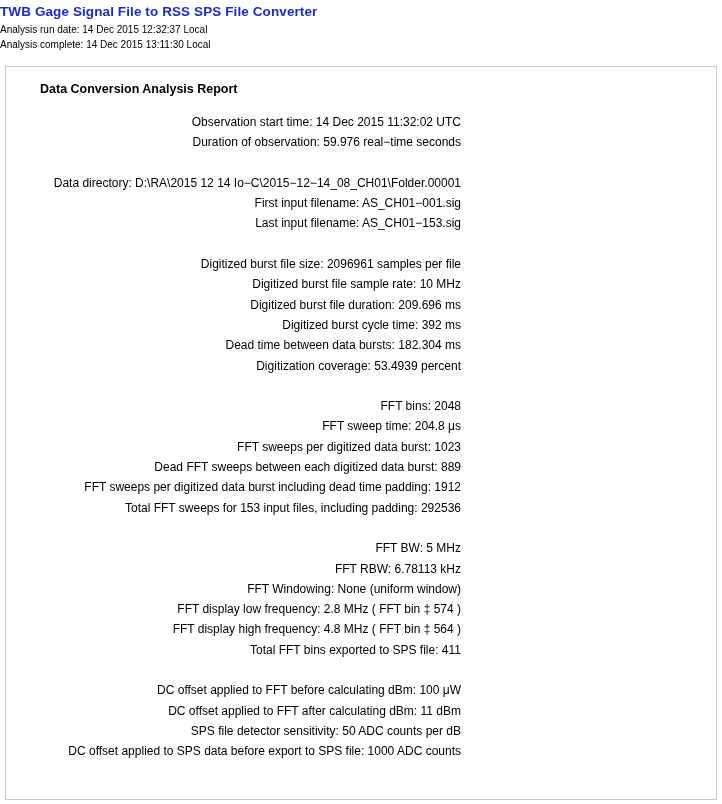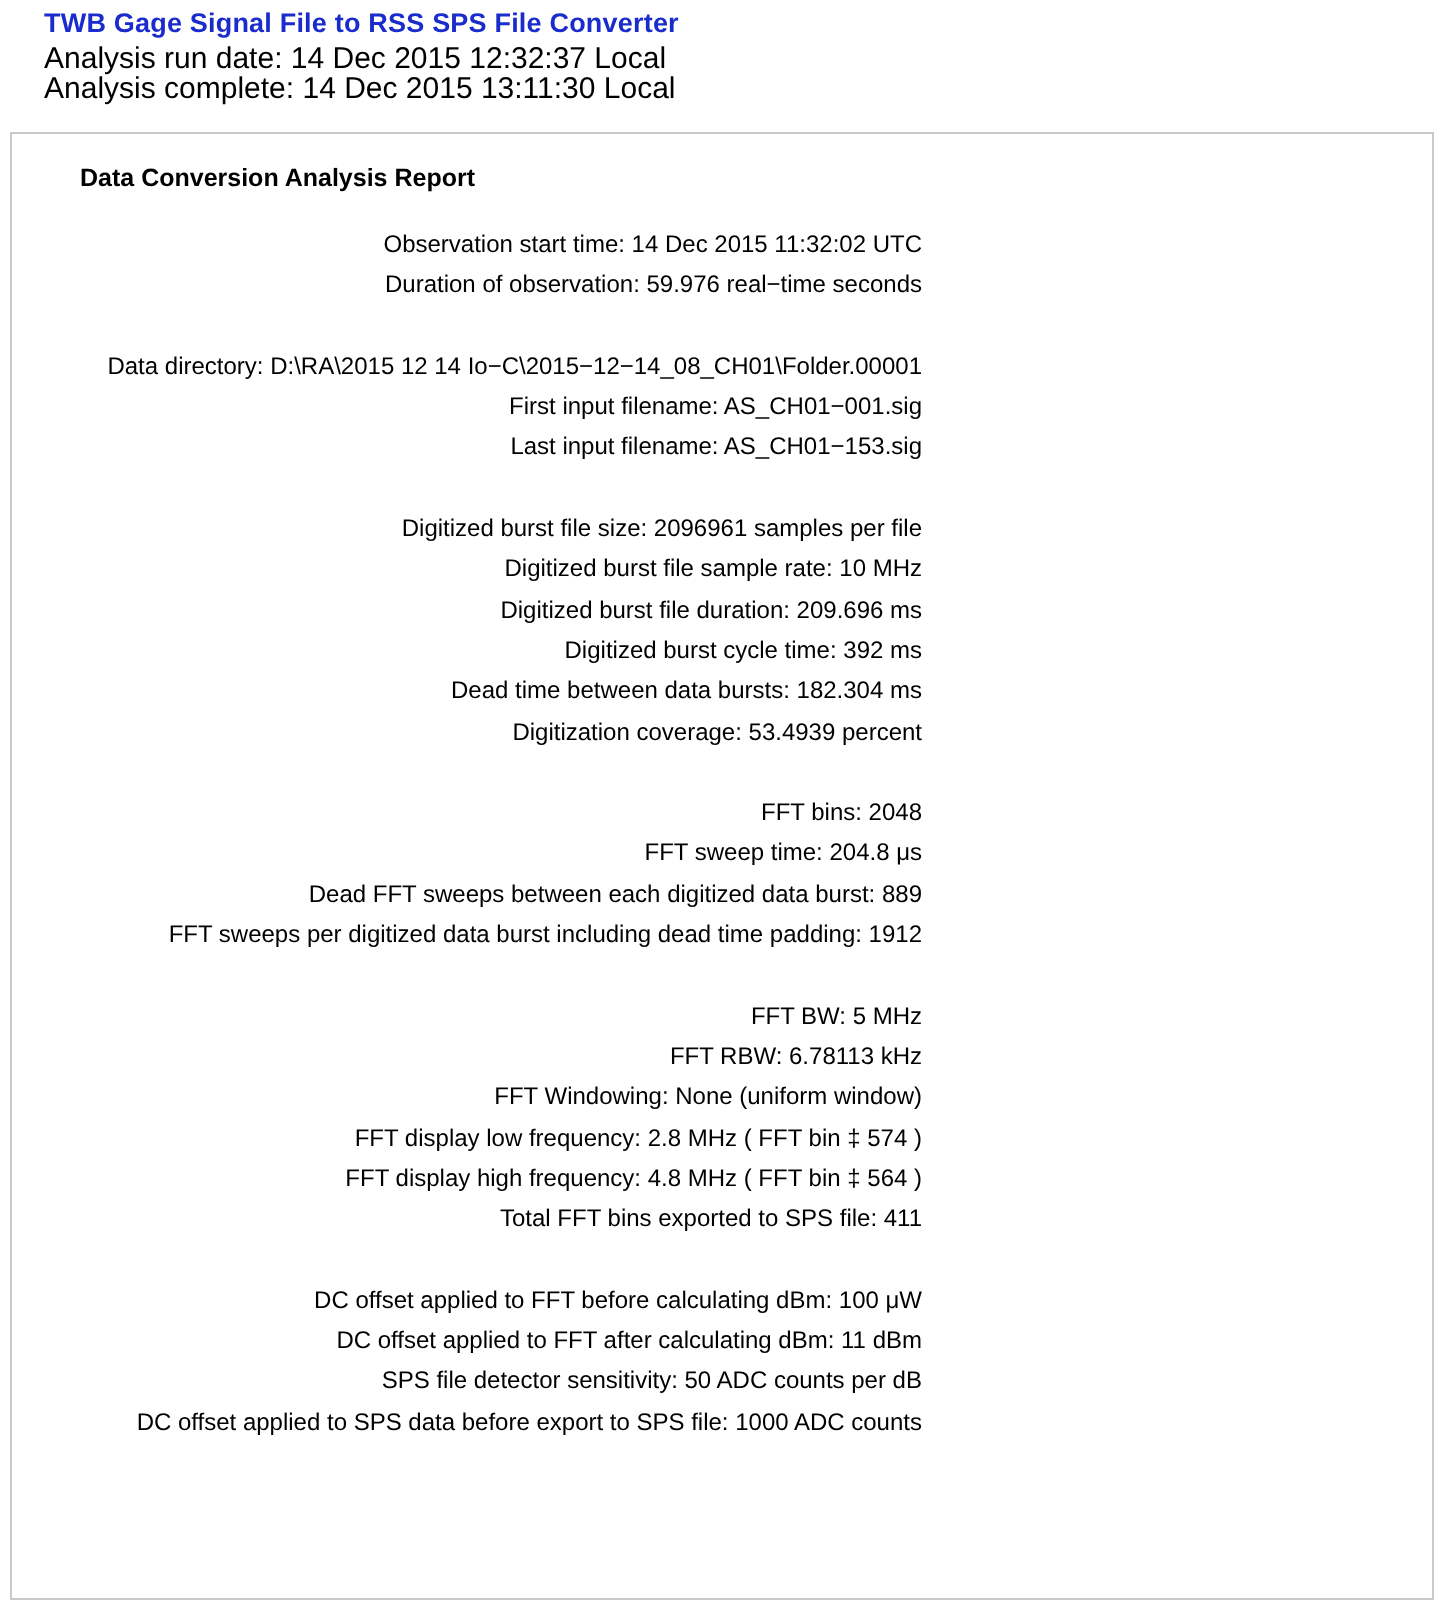--- a/index.html
+++ b/index.html
@@ -15,32 +15,32 @@
     color: #000000;
     overflow: hidden;
   }
   .page {
     width: 722px;
     height: 804px;
     position: relative;
     box-sizing: border-box;
   }
   .header {
-    padding: 4px 6px 0 22px;
+    padding: 4px 6px 0 0;
   }
   .app-title {
     color: #1a2ccc;
     font-weight: bold;
     font-size: 13.5px;
     letter-spacing: 0.1px;
     margin: 0 0 3px 0;
     line-height: 15px;
   }
   .run-line {
-    font-size: 15px;
+    font-size: 10px;
     line-height: 15px;
     color: #000;
   }
   .report-panel {
     position: absolute;
     left: 5px;
     right: 5px;
     top: 66px;
     bottom: 4px;
     border: 1px solid #c9c9c9;
@@ -102,22 +102,24 @@
           <div class="line">Digitized burst file sample rate: 10 MHz</div>
           <div class="line">Digitized burst file duration: 209.696 ms</div>
           <div class="line">Digitized burst cycle time: 392 ms</div>
           <div class="line">Dead time between data bursts: 182.304 ms</div>
           <div class="line">Digitization coverage: 53.4939 percent</div>
         </div>
         <div class="line blank"></div>
         <div class="grp">
           <div class="line">FFT bins: 2048</div>
           <div class="line">FFT sweep time: 204.8 μs</div>
+          <div class="line">FFT sweeps per digitized data burst: 1023</div>
           <div class="line">Dead FFT sweeps between each digitized data burst: 889</div>
           <div class="line">FFT sweeps per digitized data burst including dead time padding: 1912</div>
+          <div class="line">Total FFT sweeps for 153 input files, including padding: 292536</div>
         </div>
         <div class="line blank"></div>
         <div class="grp">
           <div class="line">FFT BW: 5 MHz</div>
           <div class="line">FFT RBW: 6.78113 kHz</div>
           <div class="line">FFT Windowing: None (uniform window)</div>
           <div class="line">FFT display low frequency: 2.8 MHz ( FFT bin ‡ 574 )</div>
           <div class="line">FFT display high frequency: 4.8 MHz ( FFT bin ‡ 564 )</div>
           <div class="line">Total FFT bins exported to SPS file: 411</div>
         </div>

